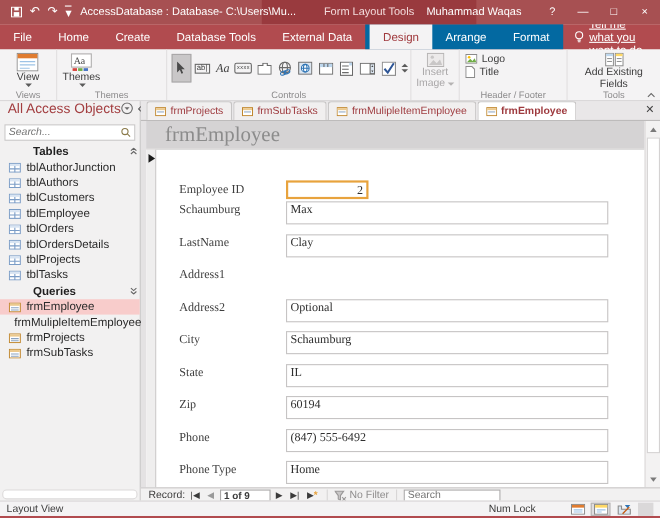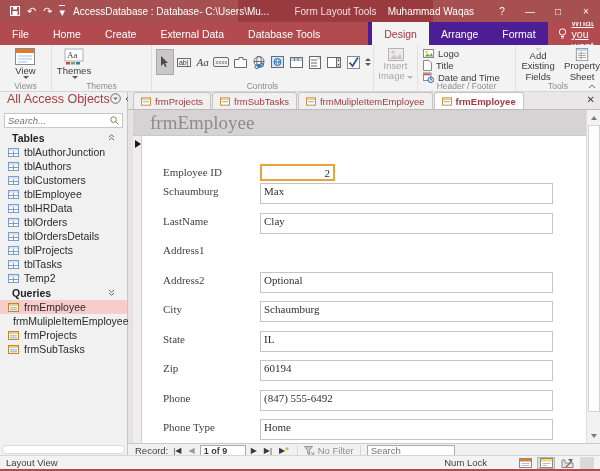--- a/index.html
+++ b/index.html
@@ -15,21 +15,21 @@
   .tb-title { font-size:10px; white-space:nowrap; z-index:2; }
   .ctx-band { position:absolute; left:238px; top:0; width:195px; height:22px; background:#993a3e; display:flex; align-items:center; justify-content:center; }
   .ctx-band span { font-size:10px; color:#f3dcdc; }
   .tb-right { position:absolute; right:0; top:0; height:22px; display:flex; align-items:center; gap:0; }
   .tb-user { font-size:10px; padding:0 14px; }
   .winbtn { width:28px; height:22px; display:flex; align-items:center; justify-content:center; font-size:10px; cursor:default; }
 
   
   .tabrow { height:23px; background:#b14b4f; display:flex; align-items:stretch; color:#fff; }
   .rtab { display:flex; align-items:center; padding:0 12px; font-size:10.5px; white-space:nowrap; }
-  .ctxtabs { display:flex; background:#4c1d95; padding-left:4px;margin-left:36px; }
+  .ctxtabs { display:flex; background:#0369a1; padding-left:4px; }
   .rtab.active { background:#f4f3f4; color:#a0393d; }
   .tellme { display:flex; align-items:center; gap:5px; padding:0 10px; font-size:10.5px; flex:1;text-decoration:underline; }
 
   
   .ribbon { position:relative; height:47px; background:#f4f3f4; border-bottom:1px solid #d8d5d6; display:flex; }
   .rgroup { position:relative; border-right:1px solid #e2dfe0; height:100%; }
   .glabel { position:absolute; bottom:0; left:0; right:0; text-align:center; font-size:8.5px; color:#8c8b8c; }
   .bigbtn { display:flex; flex-direction:column; align-items:center; justify-content:flex-start; padding-top:3px; font-size:9.5px; color:#3b3b3b; height:37px; }
   .caret-dn { width:0; height:0; border-left:3px solid transparent; border-right:3px solid transparent; border-top:3px solid #5a5a5a; display:inline-block; margin-left:2px; }
   .g-views { width:52px; display:flex; justify-content:center; }
@@ -52,21 +52,21 @@
 
   
   .main { position:relative; height:365px; display:flex; background:#e4e2e3; }
 
   
   .sidebar { position:relative; width:128px; background:#f2f1f1; border-right:1px solid #c8c6c6; }
   .sb-head { display:flex; align-items:center; height:20px; padding:0 4px 7px 7px; }
   .sb-title { color:#a33e40; font-size:12.5px; flex:1; white-space:nowrap; }
   .sb-search { display:flex; align-items:center; height:15px; margin:1px 4px 2px 4px; background:#fff; border:1px solid #c9c7c7; padding:0 3px; }
   .sb-search input { flex:1; border:none; outline:none; font-size:9.5px; font-style:italic; color:#6f6f6f; width:100px; font-family:"Liberation Sans", sans-serif; background:transparent; }
-  .sb-sec { display:flex; align-items:center; height:15px; padding:0 12px; font-weight:bold; font-size:10.5px; color:#1f1f1f; }
+  .sb-sec { display:flex; align-items:center; height:15px; padding:0 2px; font-weight:bold; font-size:10.5px; color:#1f1f1f;margin-left:28px; }
   .sb-sec .sp { flex:1; }
   .sb-item { display:flex; align-items:center; gap:5px; height:14px; padding-left:8px; font-size:10.5px; color:#2b2b2b; white-space:nowrap; }
   .sb-item.sel { background:#f8cccb; }
   .sb-hscroll { position:absolute; left:2px; right:2px; bottom:3px; height:9px; background:#fff; border:1px solid #dcdada; border-radius:4px; }
 
   
   .docarea { position:relative; flex:1; }
   .tabstrip { position:absolute; left:0; top:0; right:0; height:18px; background:#e9e7e8; border-bottom:1px solid #bdbbbb; display:flex; align-items:stretch; padding-left:5px; }
   .dtab { display:flex; align-items:center; gap:4px; padding:0 7px; font-size:9.5px; color:#9e3a3e; border:1px solid #c6c4c4; border-bottom:none; background:#f1efef; border-radius:3px 3px 0 0; margin-right:1px; white-space:nowrap; }
   .dtab.active { background:#fff; font-weight:bold; }
@@ -135,22 +135,22 @@
       <span class="winbtn">—</span>
       <span class="winbtn">□</span>
       <span class="winbtn">×</span>
     </div>
   </div>
 
   <div class="tabrow">
     <div class="rtab">File</div>
     <div class="rtab">Home</div>
     <div class="rtab">Create</div>
+    <div class="rtab">Database Tools</div>
     <div class="rtab">External Data</div>
-    <div class="rtab">Database Tools</div>
     <div class="ctxtabs">
       <div class="rtab active">Design</div>
       <div class="rtab">Arrange</div>
       <div class="rtab">Format</div>
     </div>
     <div class="tellme">
       <span>
         <svg width="9" height="12" viewBox="0 0 9 12">
             <circle cx="4.5" cy="4" r="3.2" fill="none" stroke="#fff"></circle>
             <line x1="3" y1="8.5" x2="6" y2="8.5" stroke="#fff"></line>
@@ -291,30 +291,20 @@
             <circle cx="3.5" cy="3" r="1.2" fill="#ffc000"></circle>
             <path d="M1.5 7.5 L4.5 4.5 L6.5 6.5 L8.5 4 L10 7.5 Z" fill="#70ad47"></path>
           </svg>
         <span>Logo</span>
       </div>
       <div class="hf-row">
         <svg width="9" height="11" viewBox="0 0 9 11">
             <path d="M0.5 0.5 L6 0.5 L8.5 3 L8.5 10.5 L0.5 10.5 Z" fill="#fff" stroke="#8a8a8a"></path>
           </svg>
         <span>Title</span>
-      </div>
-      <div class="hf-row">
-        <svg width="11" height="11" viewBox="0 0 11 11">
-            <rect x="0.5" y="1" width="7.5" height="7.5" fill="#fff" stroke="#8a8a8a"></rect>
-            <rect x="1" y="1.5" width="6.5" height="1.8" fill="#c55a5a"></rect>
-            <circle cx="7.8" cy="7.8" r="2.8" fill="#dce6f1" stroke="#2e74b5"></circle>
-            <line x1="7.8" y1="7.8" x2="7.8" y2="6" stroke="#2e74b5"></line>
-            <line x1="7.8" y1="7.8" x2="9" y2="7.8" stroke="#2e74b5"></line>
-          </svg>
-        <span>Date and Time</span>
       </div>
       <div class="glabel">Header / Footer</div>
     </div>
 
     <div class="rgroup g-tools" style="border-right:none">
       <div class="bigbtn">
         <svg width="19" height="15" viewBox="0 0 19 15">
             <rect x="0.5" y="0.5" width="8" height="13" fill="#fff" stroke="#8a8a8a"></rect>
             <rect x="1" y="1" width="7" height="2.5" fill="#bdd7ee"></rect>
             <line x1="2" y1="6" x2="7" y2="6" stroke="#8a8a8a"></line>
@@ -322,34 +312,20 @@
             <rect x="10.5" y="0.5" width="8" height="13" fill="#fff" stroke="#8a8a8a"></rect>
             <rect x="11" y="1" width="7" height="2.5" fill="#ffd966"></rect>
             <line x1="12" y1="6" x2="17" y2="6" stroke="#8a8a8a"></line>
             <line x1="12" y1="9" x2="17" y2="9" stroke="#8a8a8a"></line>
           </svg>
         <span class="lbl2">
           <span>Add Existing</span><br>
           <span>Fields</span>
         </span>
       </div>
-      <div class="bigbtn">
-        <svg width="14" height="15" viewBox="0 0 14 15">
-            <rect x="0.5" y="0.5" width="13" height="14" fill="#fff" stroke="#8a8a8a"></rect>
-            <rect x="1" y="1" width="12" height="2.5" fill="#bdd7ee"></rect>
-            <line x1="2.5" y1="6" x2="11.5" y2="6" stroke="#9a9a9a"></line>
-            <line x1="2.5" y1="8.5" x2="11.5" y2="8.5" stroke="#9a9a9a"></line>
-            <line x1="2.5" y1="11" x2="11.5" y2="11" stroke="#9a9a9a"></line>
-            <line x1="6" y1="4" x2="6" y2="13" stroke="#9a9a9a"></line>
-          </svg>
-        <span class="lbl2">
-          <span>Property</span><br>
-          <span>Sheet</span>
-        </span>
-      </div>
       <div class="glabel">Tools</div>
     </div>
 
     <span class="ribbon-collapse">
       <svg width="8" height="5" viewBox="0 0 8 5">
           <path d="M1 4 L4 1 L7 4" fill="none" stroke="#6a6a6a"></path>
         </svg>
     </span>
   </div>
 
@@ -426,29 +402,20 @@
           </svg>
           <span>tblEmployee</span>
         </div>
       <div class="sb-item">
           <svg width="11" height="9" viewBox="0 0 11 9">
             <rect x="0.5" y="0.5" width="10" height="8" fill="#fff" stroke="#7a9cc6"></rect>
             <rect x="1" y="1" width="9" height="2" fill="#d8e4f2"></rect>
             <line x1="1" y1="5.5" x2="10" y2="5.5" stroke="#7a9cc6"></line>
             <line x1="5.5" y1="3" x2="5.5" y2="8.5" stroke="#7a9cc6"></line>
           </svg>
-          <span>tblHRData</span>
-        </div>
-      <div class="sb-item">
-          <svg width="11" height="9" viewBox="0 0 11 9">
-            <rect x="0.5" y="0.5" width="10" height="8" fill="#fff" stroke="#7a9cc6"></rect>
-            <rect x="1" y="1" width="9" height="2" fill="#d8e4f2"></rect>
-            <line x1="1" y1="5.5" x2="10" y2="5.5" stroke="#7a9cc6"></line>
-            <line x1="5.5" y1="3" x2="5.5" y2="8.5" stroke="#7a9cc6"></line>
-          </svg>
           <span>tblOrders</span>
         </div>
       <div class="sb-item">
           <svg width="11" height="9" viewBox="0 0 11 9">
             <rect x="0.5" y="0.5" width="10" height="8" fill="#fff" stroke="#7a9cc6"></rect>
             <rect x="1" y="1" width="9" height="2" fill="#d8e4f2"></rect>
             <line x1="1" y1="5.5" x2="10" y2="5.5" stroke="#7a9cc6"></line>
             <line x1="5.5" y1="3" x2="5.5" y2="8.5" stroke="#7a9cc6"></line>
           </svg>
           <span>tblOrdersDetails</span>
@@ -463,29 +430,20 @@
           <span>tblProjects</span>
         </div>
       <div class="sb-item">
           <svg width="11" height="9" viewBox="0 0 11 9">
             <rect x="0.5" y="0.5" width="10" height="8" fill="#fff" stroke="#7a9cc6"></rect>
             <rect x="1" y="1" width="9" height="2" fill="#d8e4f2"></rect>
             <line x1="1" y1="5.5" x2="10" y2="5.5" stroke="#7a9cc6"></line>
             <line x1="5.5" y1="3" x2="5.5" y2="8.5" stroke="#7a9cc6"></line>
           </svg>
           <span>tblTasks</span>
-        </div>
-      <div class="sb-item">
-          <svg width="11" height="9" viewBox="0 0 11 9">
-            <rect x="0.5" y="0.5" width="10" height="8" fill="#fff" stroke="#7a9cc6"></rect>
-            <rect x="1" y="1" width="9" height="2" fill="#d8e4f2"></rect>
-            <line x1="1" y1="5.5" x2="10" y2="5.5" stroke="#7a9cc6"></line>
-            <line x1="5.5" y1="3" x2="5.5" y2="8.5" stroke="#7a9cc6"></line>
-          </svg>
-          <span>Temp2</span>
         </div>
 
       <div class="sb-sec">
         <span>Queries</span>
         <span class="sp"></span>
         <span>
             <svg width="7" height="7" viewBox="0 0 7 7">
               <path d="M1 1 L3.5 3.2 L6 1 M1 4 L3.5 6.2 L6 4" fill="none" stroke="#666"></path>
             </svg>
           </span>

